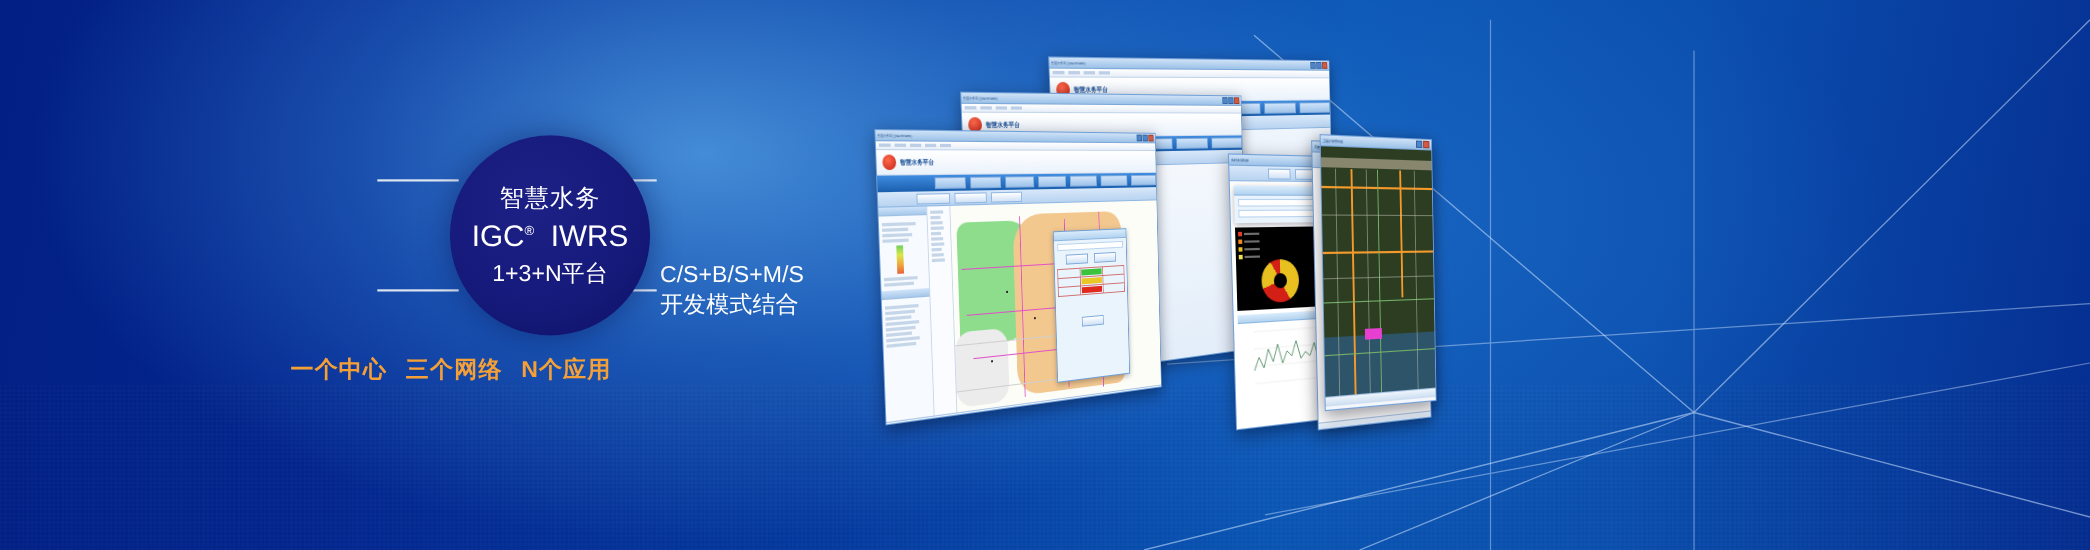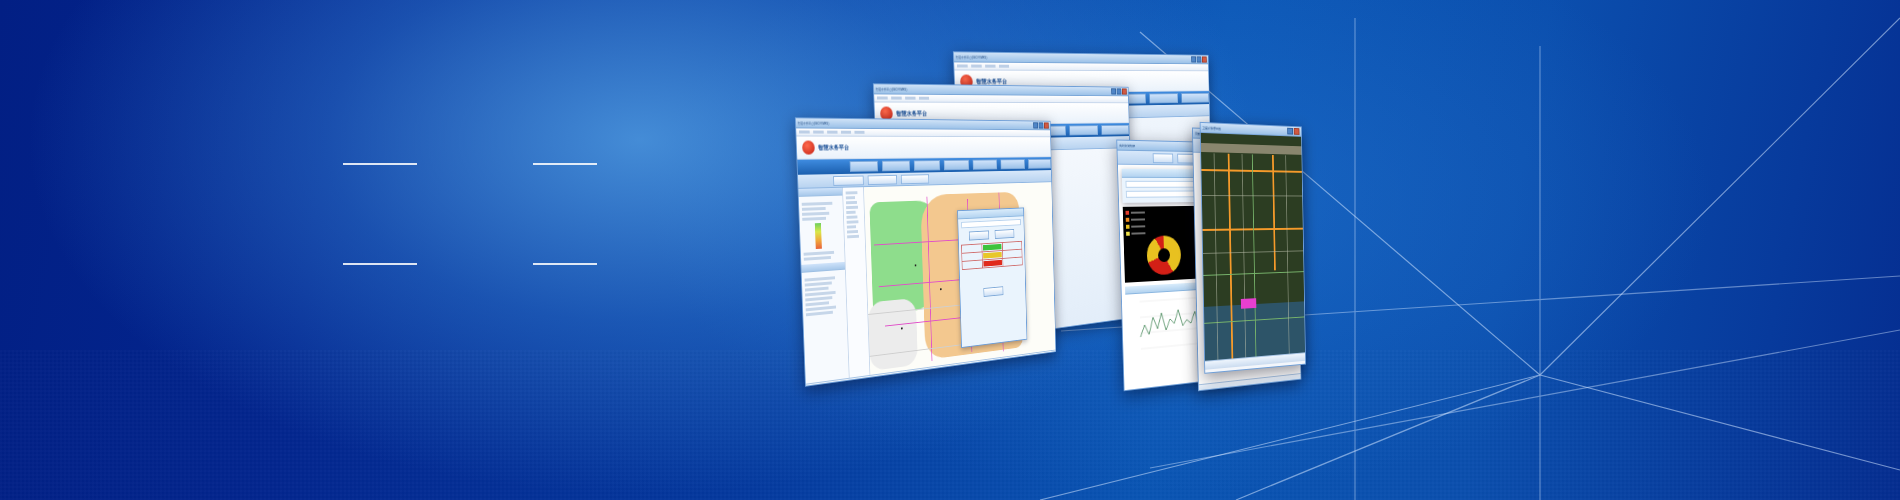--- a/index.html
+++ b/index.html
@@ -165,22 +165,38 @@
     </g>
   </svg>
 
   <div class="info">
 
     <div class="connector c-tl"></div>
     <div class="connector c-bl"></div>
     <div class="connector c-tr"></div>
     <div class="connector c-br"></div>
 
-
-
+    <div class="quad l q-br">
+      <div>C/S+B/S+M/S</div>
+      <div>开发模式结合</div>
+    </div>
+
+    <div class="core-circle">
+      <div class="core-l1">智慧水务</div>
+      <div class="core-l2">
+        <span>IGC</span><sup>®</sup>&nbsp;&nbsp;<span>IWRS</span>
+      </div>
+      <div class="core-l3">1+3+N平台</div>
+    </div>
+
+    <div class="tagline">
+      <span>一个中心</span>
+      <span>三个网络</span>
+      <span>N个应用</span>
+    </div>
   </div>
 
   <div class="winstack">
 
     <div class="win" id="win3">
       <div class="tb">
         <span class="tbl">智慧水务平台(IGC®IWRS)</span>
         <span class="ctl">
             <i></i>
             <i></i>

